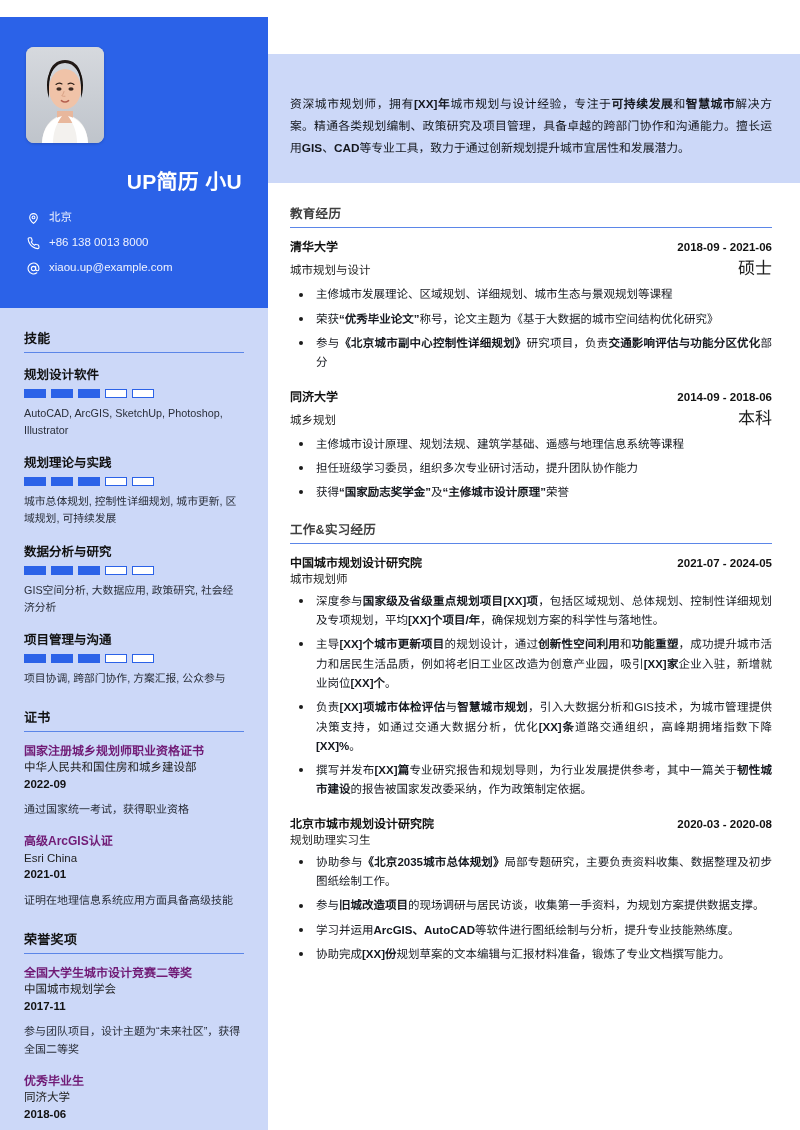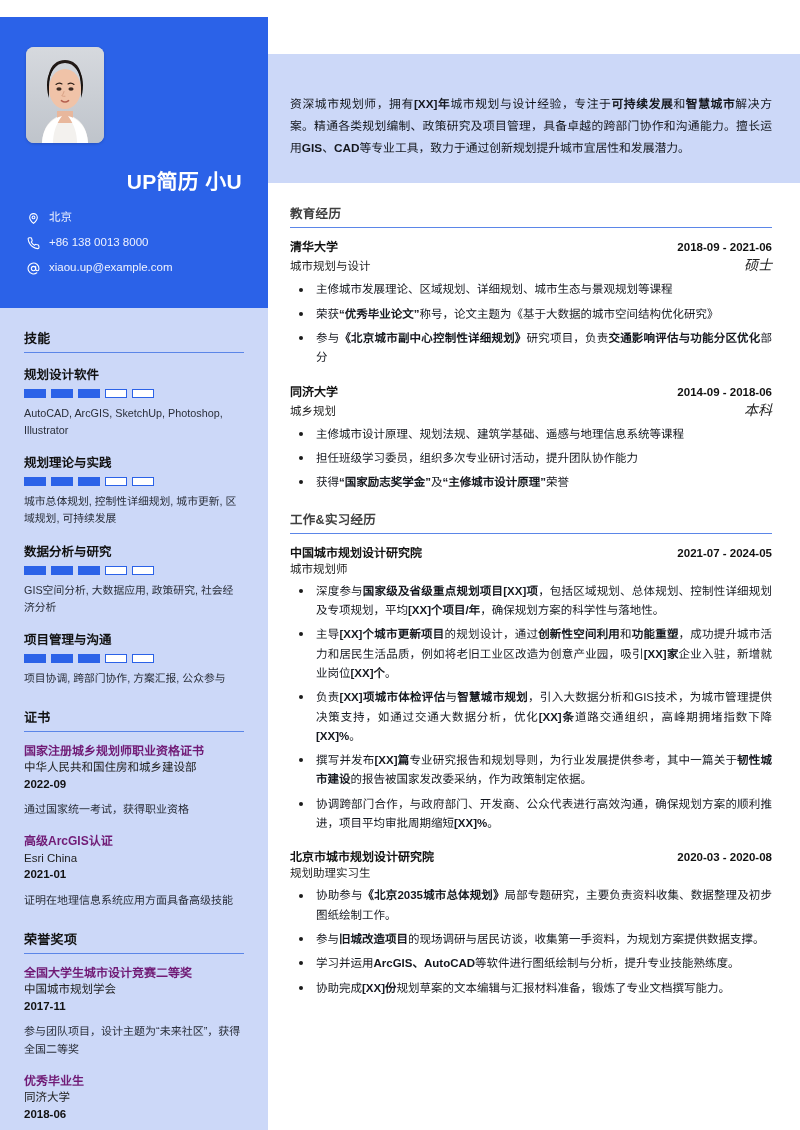--- a/index.html
+++ b/index.html
@@ -56,21 +56,21 @@
   .rsec{margin-bottom:16px;}
   .rsec-title{
     font-size:12.5px;font-weight:700;color:#404040;padding-bottom:5px;
     border-bottom:1.4px solid #5b86e8;margin-bottom:9px;letter-spacing:.3px;
   }
   .rentry{margin-bottom:14px;}
   .rrow{display:flex;justify-content:space-between;align-items:baseline;gap:12px;}
   .r-org{font-size:12px;font-weight:700;color:#111;}
   .r-date{font-size:11.5px;font-weight:700;color:#111;white-space:nowrap;}
   .r-major{font-size:11.5px;color:#1f1f1f;}
-  .r-degree{font-size:14px;color:#1f1f1f;white-space:nowrap;font-style:italic;}
+  .r-degree{font-size:17px;color:#1f1f1f;white-space:nowrap;}
   ul.bl{margin:6px 0 0 0;padding:0;list-style:none;}
   ul.bl li{
     position:relative;padding-left:26px;margin-bottom:5px;
     font-size:11.5px;line-height:1.68;color:#15181f;text-align:justify;
   }
   ul.bl li::before{
     content:"";position:absolute;left:9px;top:.62em;
     width:4px;height:4px;border-radius:50%;background:#1b1b1b;
   }
   b{font-weight:700;}
@@ -289,21 +289,20 @@
         <span class="r-date">2021-07 - 2024-05</span>
       </div>
       <div class="rrow">
         <span class="r-major">城市规划师</span>
       </div>
       <ul class="bl">
         <li>深度参与<b>国家级及省级重点规划项目[XX]项</b>，包括区域规划、总体规划、控制性详细规划及专项规划，平均<b>[XX]个项目/年</b>，确保规划方案的科学性与落地性。</li>
                   <li>主导<b>[XX]个城市更新项目</b>的规划设计，通过<b>创新性空间利用</b>和<b>功能重塑</b>，成功提升城市活力和居民生活品质，例如将老旧工业区改造为创意产业园，吸引<b>[XX]家</b>企业入驻，新增就业岗位<b>[XX]个</b>。</li>
                   <li>负责<b>[XX]项城市体检评估</b>与<b>智慧城市规划</b>，引入大数据分析和GIS技术，为城市管理提供决策支持，如通过交通大数据分析，优化<b>[XX]条</b>道路交通组织，高峰期拥堵指数下降<b>[XX]%</b>。</li>
                   <li>撰写并发布<b>[XX]篇</b>专业研究报告和规划导则，为行业发展提供参考，其中一篇关于<b>韧性城市建设</b>的报告被国家发改委采纳，作为政策制定依据。</li>
-                  <li>协调跨部门合作，与政府部门、开发商、公众代表进行高效沟通，确保规划方案的顺利推进，项目平均审批周期缩短<b>[XX]%</b>。</li>
       </ul>
     </div>
     <div class="rentry">
       <div class="rrow">
         <span class="r-org">北京市城市规划设计研究院</span>
         <span class="r-date">2020-03 - 2020-08</span>
       </div>
       <div class="rrow">
         <span class="r-major">规划助理实习生</span>
       </div>

